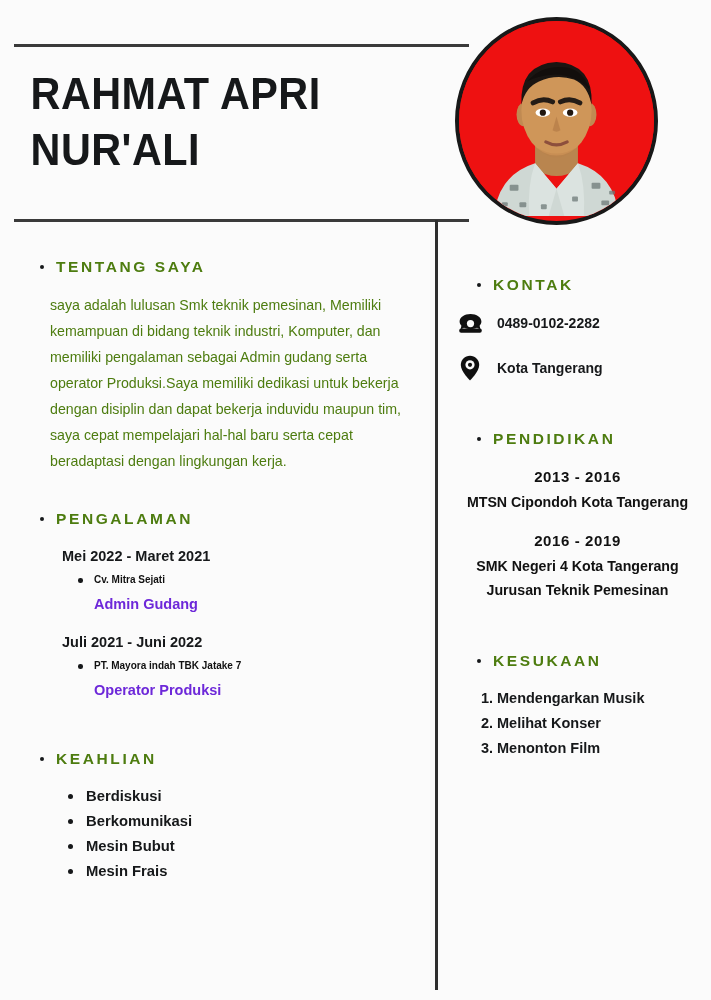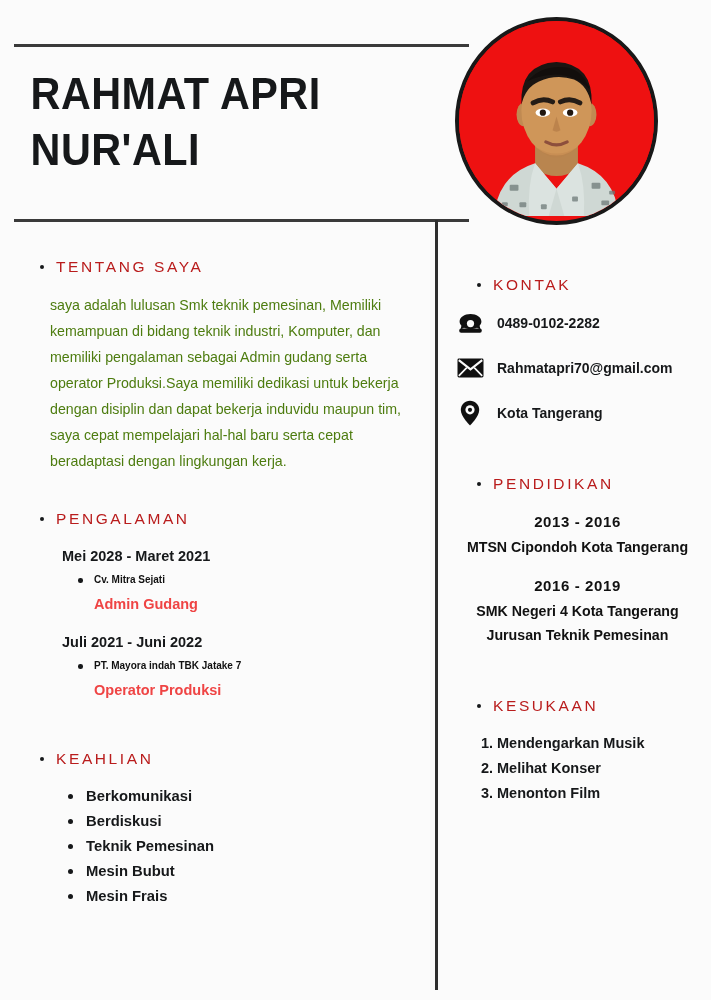--- a/index.html
+++ b/index.html
@@ -91,24 +91,24 @@
     left: 455px;
     top: 276px;
     width: 250px;
   }
 
   .section { margin-bottom: 4px; }
 
   .section-head {
     display: flex;
     align-items: center;
-    font-weight: 400;
+    font-weight: 700;
     font-size: 15.5px;
     letter-spacing: 2.6px;
-    color: #b91c1c;
+    color: #4d7c0f;
     margin-bottom: 16px;
   }
   .section-head .dot {
     width: 4px; height: 4px;
     border-radius: 50%;
     background: #16181a;
     margin-right: 12px;
     flex: none;
   }
   .rhead { justify-content: flex-start; padding-left: 22px; }
@@ -144,21 +144,21 @@
     left: 0; top: 10px;
     width: 4.5px; height: 4.5px;
     border-radius: 50%;
     background: #16181a;
   }
   .exp-role {
     font-weight: 700;
     font-size: 14.5px;
     line-height: 24px;
     margin-left: 32px;
-    color: #ef4444;
+    color: #6d28d9;
   }
 
   
   .skill-list {
     list-style: none;
     margin: 0;
     padding: 0;
     margin-left: 28px;
   }
   .skill-list li {
@@ -312,43 +312,42 @@
 
     <div class="sp-1"></div>
 
     <div class="section">
       <div class="section-head">
         <span class="dot"></span>
         <span>PENGALAMAN</span>
       </div>
 
       <div class="exp-item">
-        <div class="exp-date">Mei 2028 - Maret 2021</div>
+        <div class="exp-date">Mei 2022 - Maret 2021</div>
         <div class="exp-company">Cv. Mitra Sejati</div>
         <div class="exp-role">Admin Gudang</div>
       </div>
 
       <div class="exp-item">
         <div class="exp-date">Juli 2021 - Juni 2022</div>
         <div class="exp-company">PT. Mayora indah TBK Jatake 7</div>
         <div class="exp-role">Operator Produksi</div>
       </div>
     </div>
 
     <div class="sp-3"></div>
 
     <div class="section">
       <div class="section-head">
         <span class="dot"></span>
         <span>KEAHLIAN</span>
       </div>
       <ul class="skill-list">
+        <li>Berdiskusi</li>
         <li>Berkomunikasi</li>
-        <li>Berdiskusi</li>
-        <li>Teknik Pemesinan</li>
         <li>Mesin Bubut</li>
         <li>Mesin Frais</li>
       </ul>
     </div>
   </div>
 
   <div id="col-right">
 
     <div class="section">
       <div class="section-head rhead">
@@ -360,30 +359,20 @@
         <span class="contact-icon">
           <svg width="25" height="21" viewBox="0 0 25 21">
             <path d="M12.5 1C6.4 1 1.6 4.2 1.6 8.6c0 1.6.7 3 1.8 4.2l-.9 3.6 3.5-1.6c1.8.8 4 1.3 6.5 1.3s4.7-.5 6.5-1.3l3.5 1.6-.9-3.6c1.1-1.2 1.8-2.6 1.8-4.2C23.4 4.2 18.6 1 12.5 1z" fill="#101010"></path>
             <circle cx="12.5" cy="10.6" r="3.6" fill="#fbfbfb"></circle>
             <rect x="1.2" y="15.6" width="22.6" height="4.1" rx="1.9" fill="#101010"></rect>
           </svg>
         </span>
         <span class="contact-text">0489-0102-2282</span>
       </div>
 
-      <div class="contact-row">
-        <span class="contact-icon">
-          <svg width="27" height="20" viewBox="0 0 27 20">
-            <rect x="0.5" y="0.5" width="26" height="19" rx="1.4" fill="#101010"></rect>
-            <path d="M1.8 2.2 L13.5 11.4 L25.2 2.2" stroke="#fbfbfb" stroke-width="2.1" fill="none"></path>
-            <path d="M1.8 17.8 L9.8 9.6 M25.2 17.8 L17.2 9.6" stroke="#fbfbfb" stroke-width="1.7" fill="none"></path>
-          </svg>
-        </span>
-        <span class="contact-text light">Rahmatapri70@gmail.com</span>
-      </div>
 
       <div class="contact-row">
         <span class="contact-icon">
           <svg width="20" height="26" viewBox="0 0 20 26">
             <path d="M10 0.8C4.9 0.8 0.8 4.9 0.8 10c0 6.6 9.2 15.4 9.2 15.4S19.2 16.6 19.2 10C19.2 4.9 15.1 0.8 10 0.8z" fill="#101010"></path>
             <circle cx="10" cy="9.8" r="4.6" fill="#fbfbfb"></circle>
             <circle cx="10" cy="9.8" r="2.1" fill="#101010"></circle>
           </svg>
         </span>
         <span class="contact-text light">Kota Tangerang</span>

